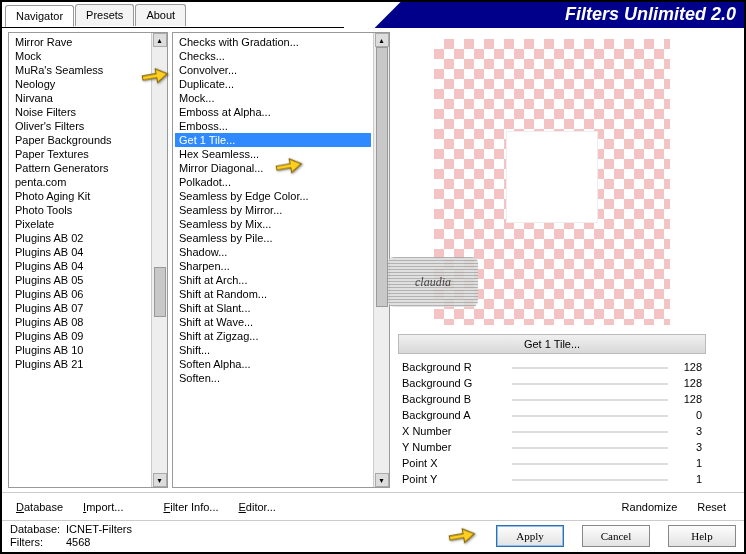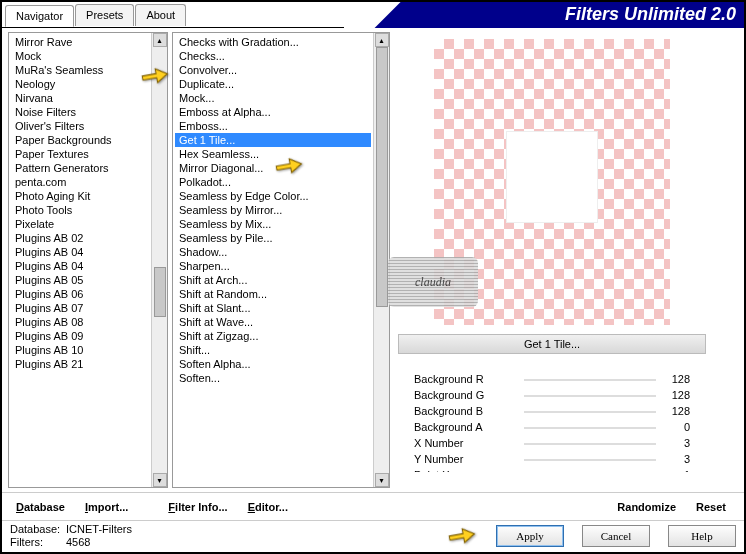--- a/index.html
+++ b/index.html
@@ -22,28 +22,28 @@
   .sb{width:16px;background:#eee;border-left:1px solid #ccc;display:flex;flex-direction:column;align-items:center}
   .sb-btn{width:14px;height:14px;background:#ddd;border:1px solid #aaa;font-size:8px;display:flex;align-items:center;justify-content:center}
   .sb-track{flex:1;position:relative;width:14px}
   .sb-thumb{position:absolute;width:12px;left:1px;background:#c8c8c8;border:1px solid #999}
   .col3{width:316px;margin-right:6px;border:none;flex-direction:column}
   .preview-area{height:300px;position:relative;display:flex;align-items:center;justify-content:center}
   .checker{width:236px;height:286px;background-image:linear-gradient(45deg,#f4c4c4 25%,transparent 25%,transparent 75%,#f4c4c4 75%),linear-gradient(45deg,#f4c4c4 25%,#fff 25%,#fff 75%,#f4c4c4 75%);background-size:20px 20px;background-position:0 0,10px 10px;position:relative}
   .tile{position:absolute;left:72px;top:92px;width:92px;height:92px;background:#fff;border:1px solid #eee}
   .watermark{position:absolute;left:-46px;top:218px;width:90px;height:50px;display:flex;align-items:center;justify-content:center;font:italic 12px Georgia;color:#333;background:repeating-linear-gradient(#aaa,#aaa 1px,#ddd 1px,#ddd 3px);border-radius:6px;opacity:.9;pointer-events:none}
   .filter-title{height:20px;background:linear-gradient(#f0f0f0,#d8d8d8);border:1px solid #bbb;text-align:center;padding-top:3px;margin:2px 4px}
-  .params{flex:1;overflow:hidden;margin:16px}
+  .params{flex:1;overflow:hidden;margin:4px}
   .param{display:flex;padding:1px 4px}
   .param .label{flex:0 0 110px}
   .param .slider{flex:1;height:14px;position:relative}
   .param .slider:after{content:"";position:absolute;top:6px;left:0;right:0;height:2px;background:#ddd}
   .param .val{flex:0 0 34px;text-align:right}
   .btnrow1{display:flex;height:28px;align-items:center;padding:0 6px;border-top:1px solid #ccc}
-  .linkbtn{font-weight:bold;padding:2px 8px;margin-right:4px;cursor:default}
+  .linkbtn{font-weight:normal;padding:2px 8px;margin-right:4px;cursor:default}
   .linkbtn u{text-decoration:underline}
   .btnrow1 .spacer{flex:1}
   .foot{display:flex;height:30px;align-items:center;border-top:1px solid #ccc;padding:0 8px}
   .status{font-size:11px;line-height:13px}
   .status div{display:flex}
   .status .k{width:56px}
   .foot .spacer{flex:1}
   .btn{min-width:68px;height:22px;border:1px solid #888;background:linear-gradient(#fdfdfd,#e3e3e3);margin-left:18px;font:11px Tahoma;cursor:default}
   .btn.default{border:1px solid #2f6fb0;box-shadow:0 0 0 1px #8fc0ef inset}
   .pointer{position:absolute;width:28px;height:22px;transform:rotate(-10deg);pointer-events:none;z-index:5}

